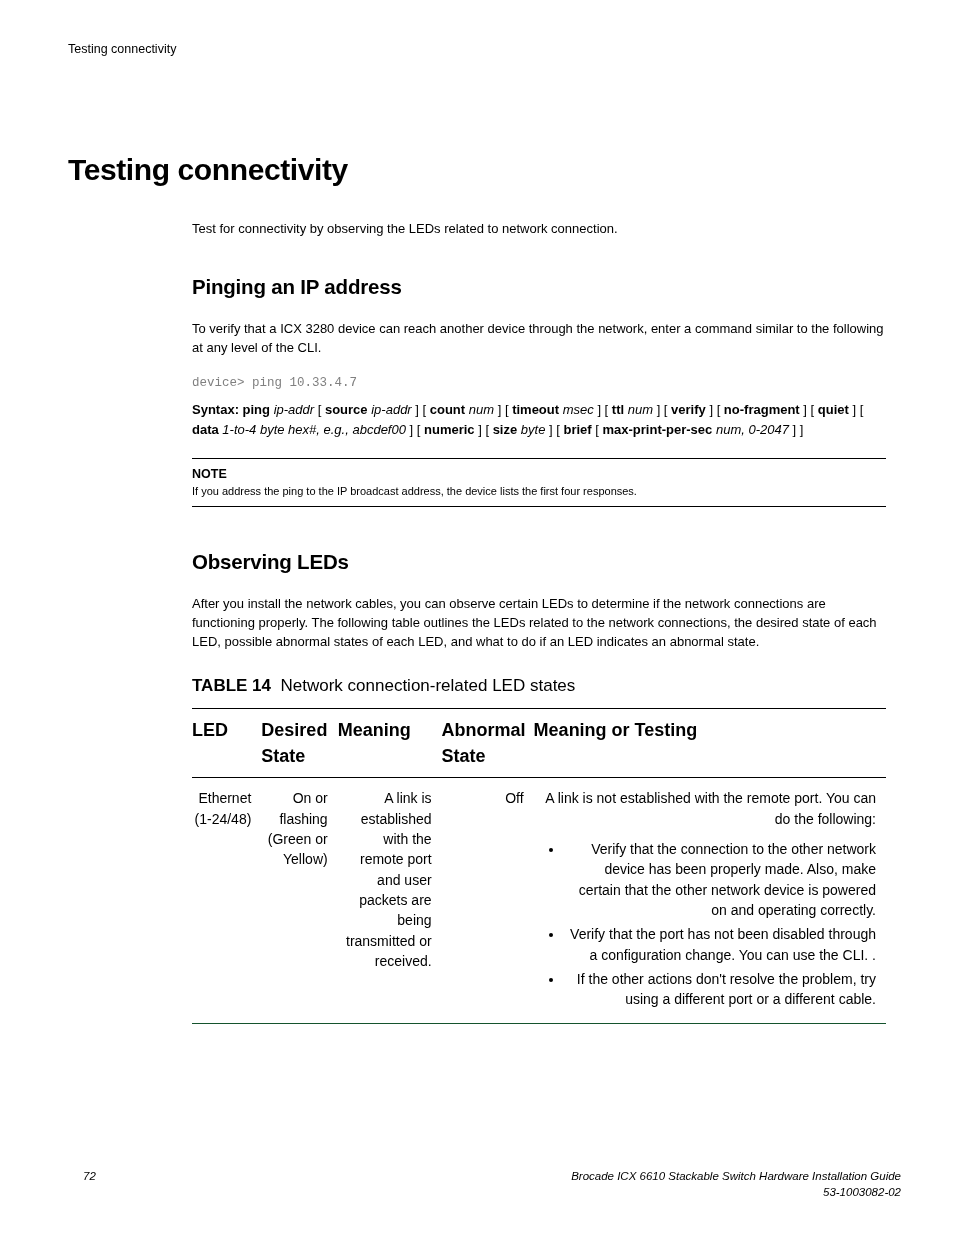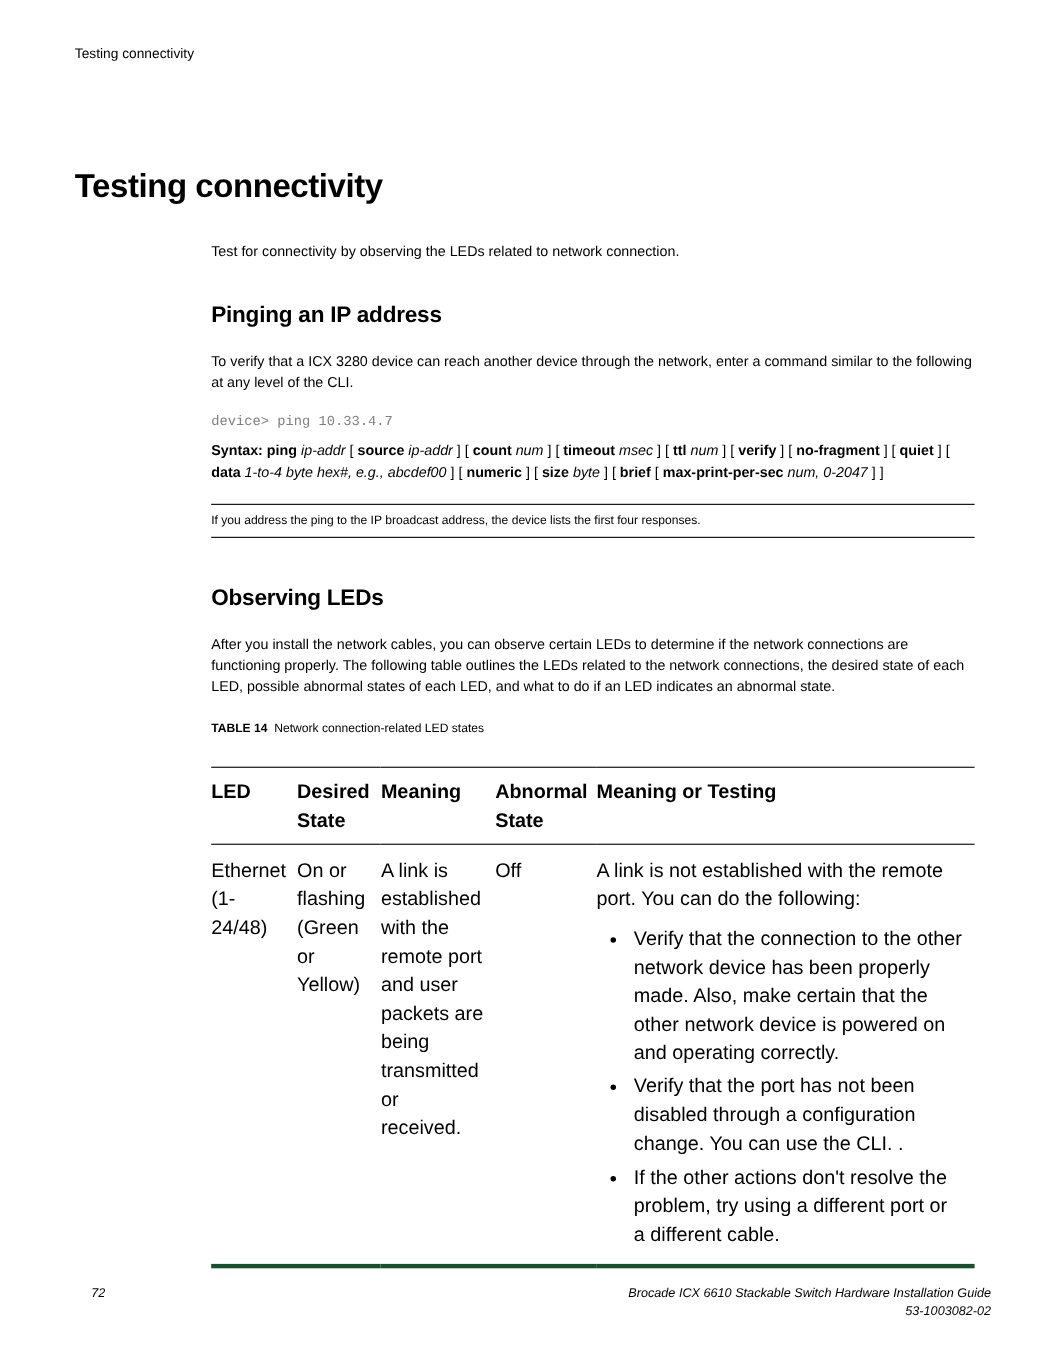--- a/index.html
+++ b/index.html
@@ -62,22 +62,22 @@
     }
     .note-label {
       font-weight: bold;
       font-size: 12.5px;
     }
     .note-body {
       font-size: 11px;
       margin-top: 1px;
     }
     .table-caption {
-      font-size: 11px;
-      margin: 22px 0 26px 0;
+      font-size: 17px;
+      margin: 22px 0 10px 0;
     }
     .table-caption b { font-weight: bold; }
     table.led-table {
       width: 100%;
       border-collapse: collapse;
       font-size: 12.5px;
     }
     table.led-table thead th {
       text-align: left;
       font-weight: bold;
@@ -88,22 +88,23 @@
       vertical-align: top;
     }
     table.led-table thead th.col-led { width: 10%; }
     table.led-table thead th.col-desired { width: 11%; }
     table.led-table thead th.col-meaning { width: 15%; }
     table.led-table thead th.col-abnormal { width: 13%; }
     table.led-table thead th.col-action { width: 51%; }
     table.led-table tbody td {
       vertical-align: top;
       padding: 10px 10px 10px 0;
-      border-bottom: 4px solid #14532d;
-      font-size: 18px;
+      border-bottom: 1px solid #14532d;
+      font-size: 14px;
+      text-align: right;
     }
     table.led-table ul {
       margin: 10px 0 0 0;
       padding-left: 30px;
     }
     table.led-table ul li {
       margin-bottom: 4px;
       padding-left: 4px;
     }
     .action-intro {
@@ -162,20 +163,21 @@
     <i>1-to-4 byte hex#, e.g., abcdef00</i> ]
     [ <b>numeric</b> ]
     [ <b>size</b>
     <i>byte</i> ]
     [ <b>brief</b>
     [ <b>max-print-per-sec</b>
     <i>num, 0-2047</i> ] ]
   </p>
 
   <div class="note-block">
+    <div class="note-label">NOTE</div>
     <div class="note-body">If you address the ping to the IP broadcast address, the device lists the first four responses.</div>
   </div>
 
   <h2 class="sub-heading">Observing LEDs</h2>
 
   <p class="para">After you install the network cables, you can observe certain LEDs to determine if the network connections are functioning properly. The following table outlines the LEDs related to the network connections, the desired state of each LED, possible abnormal states of each LED, and what to do if an LED indicates an abnormal state.</p>
 
   <div class="table-caption">
     <b>TABLE 14</b>&nbsp;&nbsp;<span>Network connection-related LED states</span>
   </div>

